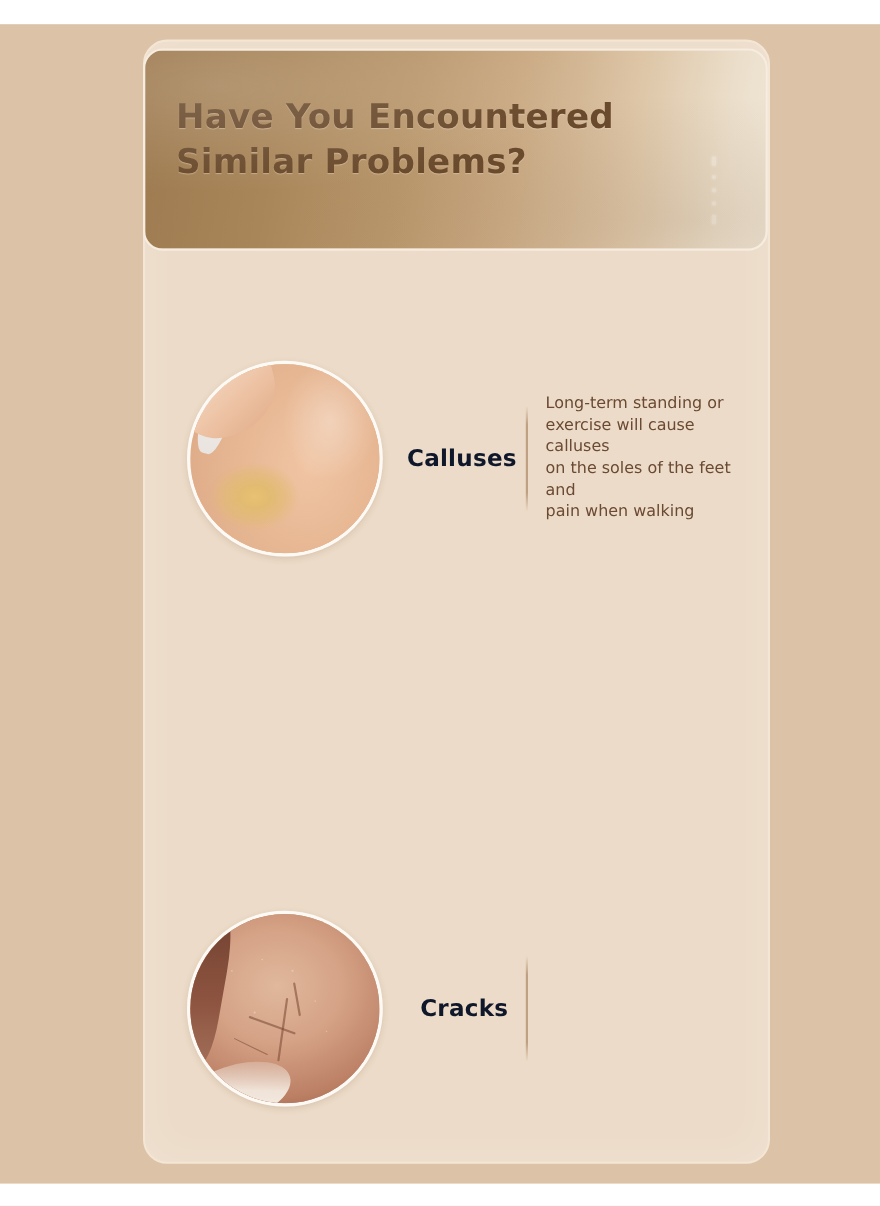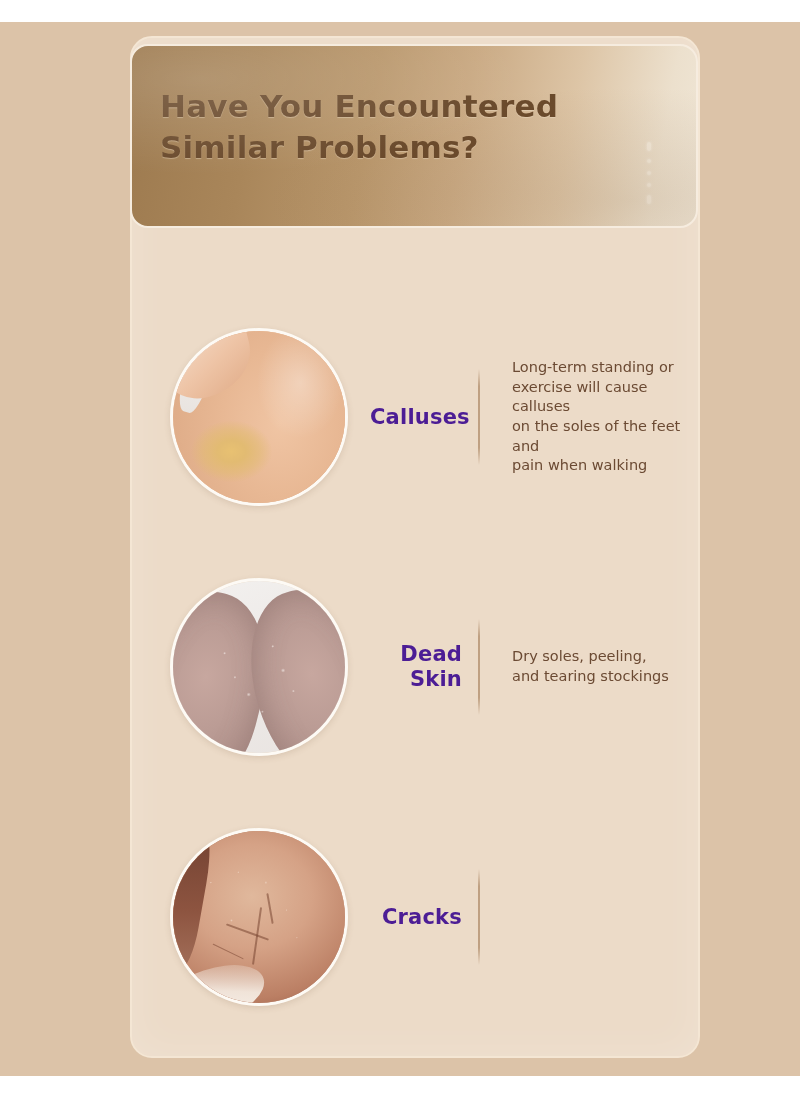--- a/index.html
+++ b/index.html
@@ -252,39 +252,39 @@
   }
 
   .label {
     flex: 0 0 auto;
     width: 108px;
     text-align: right;
     padding-right: 16px;
     font-size: 21px;
     font-weight: bold;
     line-height: 1.18;
-    color: #4c1d95;
+    color: #0f172a;
     white-space: pre-line;
     letter-spacing: 0.2px;
   }
 
   .divider {
     flex: 0 0 auto;
     width: 2px;
     height: 96px;
     background: linear-gradient(180deg,
         rgba(176,140,106,0) 0%,
         rgba(176,140,106,0.75) 18%,
         rgba(176,140,106,0.75) 82%,
         rgba(176,140,106,0) 100%);
   }
 
   .desc {
     flex: 1 1 auto;
-    padding-left: 32px;
+    padding-left: 16px;
     font-size: 14.5px;
     line-height: 1.36;
     color: #6b4a33;
     white-space: pre-line;
   }
 </style>
 </head>
 <body>
 
 <div id="poster">
@@ -318,36 +318,20 @@
       <div class="copy">
         <div class="label">Calluses</div>
         <div class="divider"></div>
         <div class="desc">Long-term standing or
 exercise will cause calluses
 on the soles of the feet and
 pain when walking</div>
       </div>
     </div>
 
-    <div class="row row-2">
-      <div class="photo">
-        <div class="art art-dead">
-          <div class="sole left"></div>
-          <div class="sole right"></div>
-          <div class="flake"></div>
-        </div>
-      </div>
-      <div class="copy">
-        <div class="label">Dead
-Skin</div>
-        <div class="divider"></div>
-        <div class="desc">Dry soles, peeling,
-and tearing stockings</div>
-      </div>
-    </div>
 
     <div class="row row-3">
       <div class="photo">
         <div class="art art-crack">
           <div class="edge"></div>
           <div class="texture"></div>
           <div class="fissure f1"></div>
           <div class="fissure f2"></div>
           <div class="fissure f3"></div>
           <div class="fissure f4"></div>

